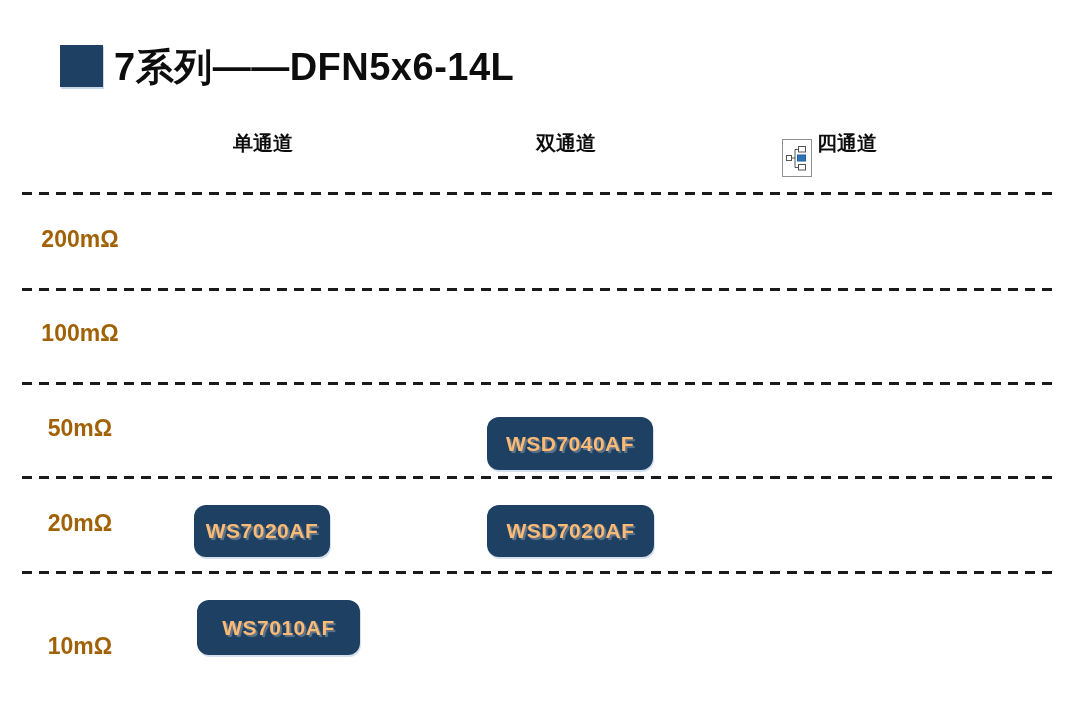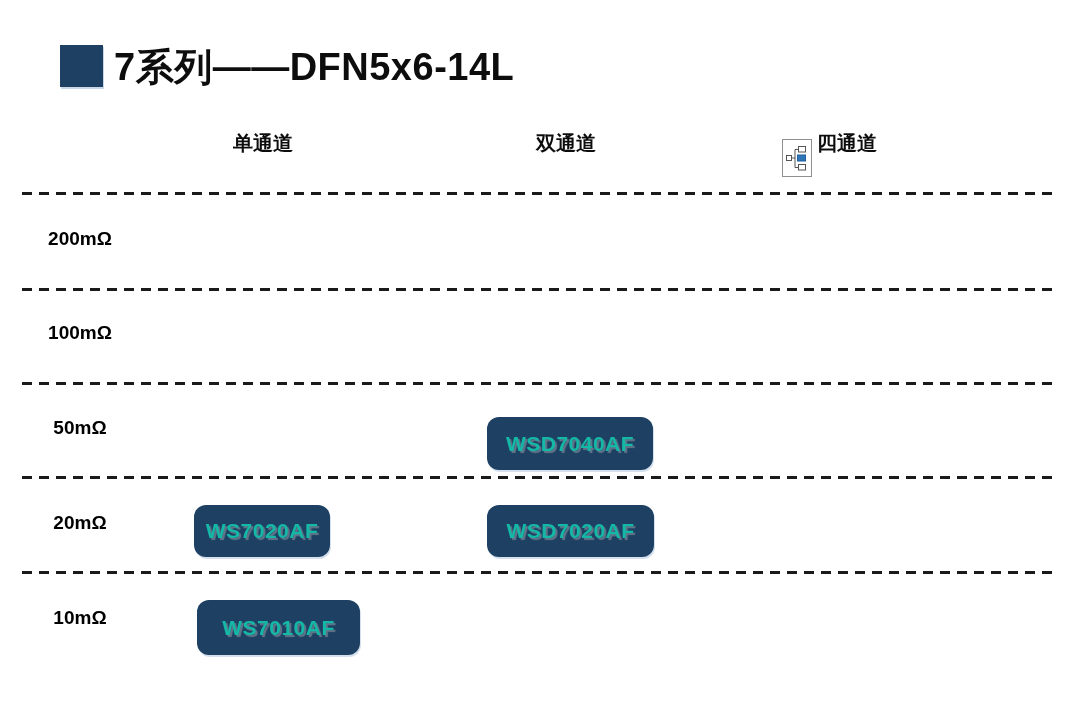--- a/index.html
+++ b/index.html
@@ -42,34 +42,34 @@
   }
   .dash-1 { top: 192px; }
   .dash-2 { top: 288px; }
   .dash-3 { top: 382px; }
   .dash-4 { top: 476px; }
   .dash-5 { top: 571px; }
 
   
   .row-label {
     position: absolute; left: 35px; width: 90px; height: 26px;
-    font-size: 19px; font-weight: 700; text-align: center; line-height: 26px;
-    color: #000000; white-space: nowrap;
+    font-size: 23px; font-weight: 700; text-align: center; line-height: 26px;
+    color: #a16207; white-space: nowrap;
   }
   .row-200 { top: 226px; }
   .row-100 { top: 320px; }
   .row-50  { top: 415px; }
   .row-20  { top: 510px; }
-  .row-10  { top: 605px; }
+  .row-10  { top: 633px; }
 
   
   .badge {
     position: absolute; background: #1d4063; border-radius: 12px;
     display: flex; align-items: center; justify-content: center;
-    color: #14b8a6; font-size: 21px; font-weight: 700; letter-spacing: 0.5px;
+    color: #fdba74; font-size: 21px; font-weight: 700; letter-spacing: 0.5px;
     text-shadow: 2px 2px 1px rgba(185,185,185,0.45);
     box-shadow: 1px 2px 0 rgba(176,199,222,0.55);
     white-space: nowrap;
   }
   .badge-wsd7040af { left: 487px; top: 417px; width: 166px; height: 53px; }
   .badge-ws7020af  { left: 194px; top: 505px; width: 136px; height: 52px; }
   .badge-wsd7020af { left: 487px; top: 505px; width: 167px; height: 52px; }
   .badge-ws7010af  { left: 197px; top: 600px; width: 163px; height: 55px; }
 </style>
 </head>

